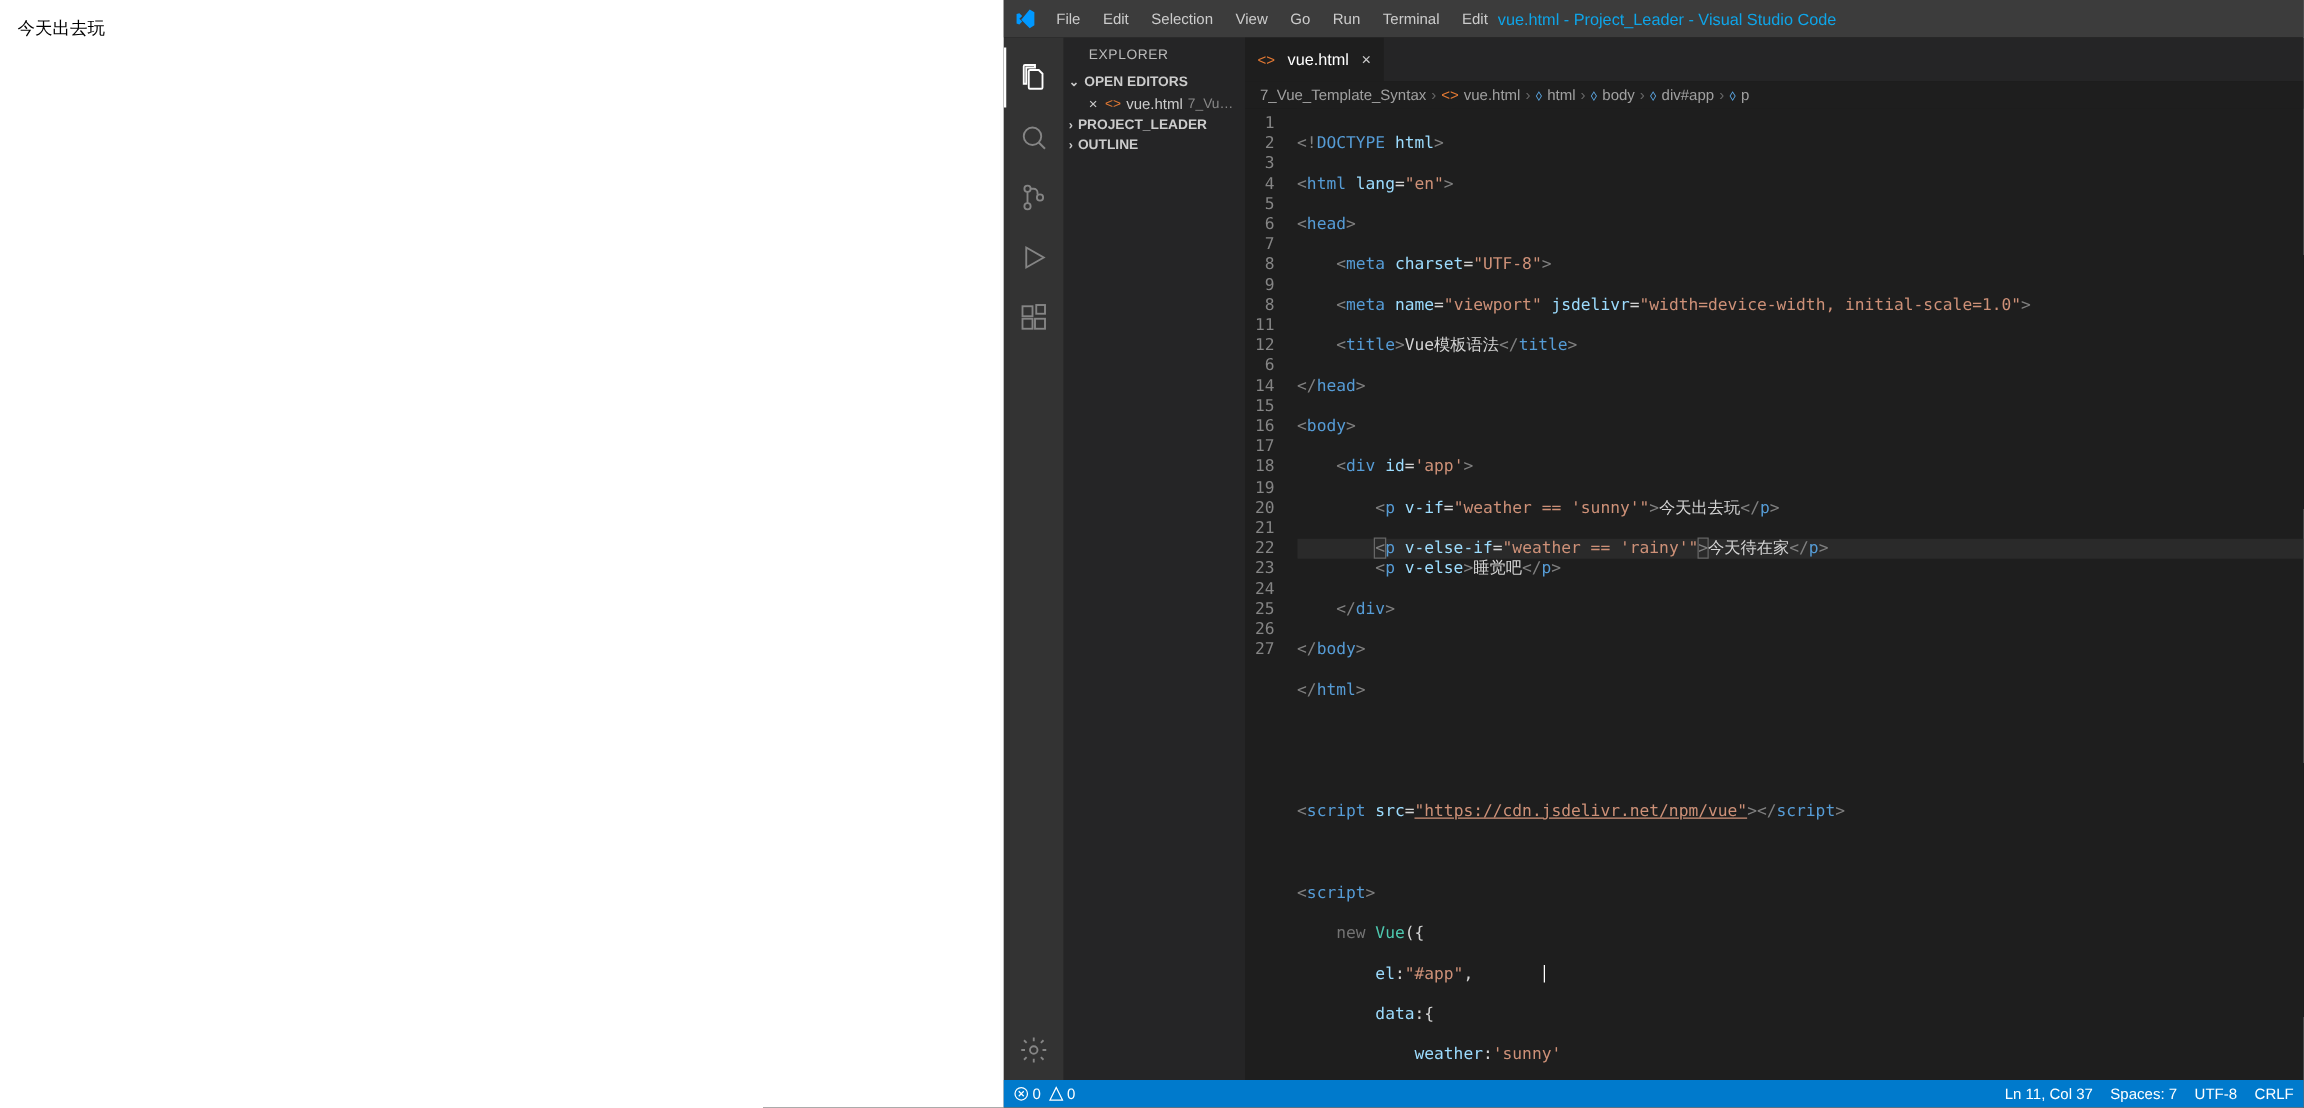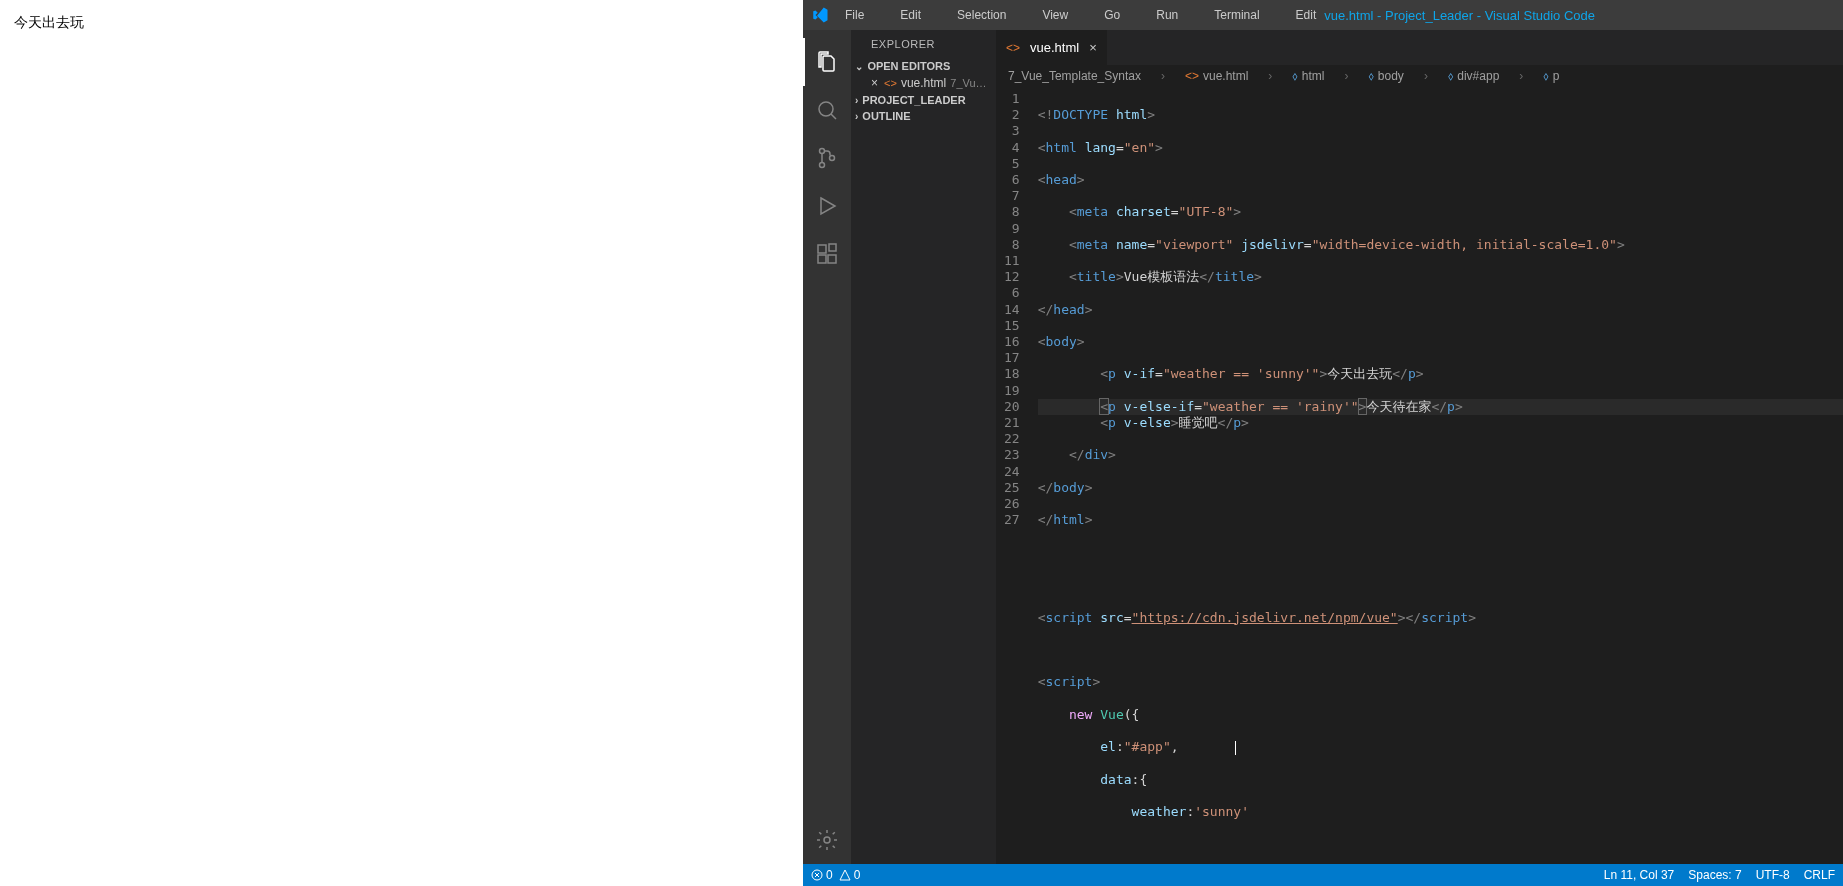--- a/index.html
+++ b/index.html
@@ -5,21 +5,21 @@
     * { margin: 0; padding: 0; box-sizing: border-box; }
     body { font-family: -apple-system, "Segoe UI", sans-serif; display: flex; height: 886px; width: 1843px; background: #fff; overflow: hidden; }
     
     .browser-pane { flex: 0 0 803px; background: #fff; padding: 14px; font-size: 14px; color: #000; }
     
     .vscode-pane { flex: 1; display: flex; flex-direction: column; background: #1e1e1e; color: #ccc; font-size: 13px; }
     
     .titlebar { height: 30px; background: #3c3c3c; display: flex; align-items: center; padding: 0 8px; }
     .vscode-logo { width: 18px; height: 18px; margin-right: 8px; }
     .vscode-logo svg { width: 18px; height: 18px; }
-    .menu { display: flex; gap: 20px; }
+    .menu { display: flex; gap: 2px; }
     .menu-item { padding: 4px 8px; color: #ccc; cursor: pointer; font-size: 12px; }
     .title-text { flex: 1; text-align: left; color: #0ea5e9; font-size: 13px; }
     
     .main-row { flex: 1; display: flex; overflow: hidden; }
     
     .activitybar { width: 48px; background: #333; display: flex; flex-direction: column; align-items: center; padding-top: 8px; }
     .activity-icon { width: 48px; height: 48px; display: flex; align-items: center; justify-content: center; color: #858585; cursor: pointer; position: relative; }
     .activity-icon.active { color: #fff; }
     .activity-icon.active::before { content: ""; position: absolute; left: 0; top: 0; bottom: 0; width: 2px; background: #fff; }
     .activity-spacer { flex: 1; }
@@ -32,36 +32,36 @@
     .close-x { width: 14px; color: #ccc; margin-right: 4px; }
     .file-icon-html { color: #e37933; margin-right: 4px; font-size: 11px; }
     .open-editor-item .dim { color: #888; margin-left: 4px; font-size: 11px; white-space: nowrap; overflow: hidden; text-overflow: ellipsis; }
     
     .editor-area { flex: 1; display: flex; flex-direction: column; background: #1e1e1e; overflow: hidden; }
     .tabbar { height: 35px; background: #252526; display: flex; align-items: stretch; }
     .tab { display: flex; align-items: center; padding: 0 10px; background: #1e1e1e; color: #fff; font-size: 13px; gap: 6px; }
     .tab .file-icon-html { font-size: 12px; }
     .tab-close { color: #ccc; margin-left: 4px; cursor: pointer; }
     
-    .breadcrumb { height: 22px; background: #1e1e1e; display: flex; align-items: center; padding: 0 12px; font-size: 12px; color: #a0a0a0; gap: 20px; }
+    .breadcrumb { height: 22px; background: #1e1e1e; display: flex; align-items: center; padding: 0 12px; font-size: 12px; color: #a0a0a0; gap: 4px; }
     .breadcrumb .crumb { display: flex; align-items: center; gap: 4px; }
     .bc-sep { color: #666; }
     .bc-icon { color: #e37933; }
     .bc-icon-tag { color: #5aa5e0; }
     
     .code-area { flex: 1; display: flex; font-family: Consolas, monospace; font-size: 13px; line-height: 16.2px; overflow: hidden; }
     .gutter { background: #1e1e1e; color: #858585; text-align: right; padding: 4px 18px 4px 8px; user-select: none; }
     .code-content { flex: 1; padding: 4px 0; white-space: pre; color: #d4d4d4; }
     
     .hl-tag { color: #569cd6; margin-top: 18px; }
     .hl-bracket { color: #808080; }
     .hl-attr { color: #9cdcfe; }
     .hl-str { color: #ce9178; }
     .hl-txt { color: #d4d4d4; }
-    .hl-kw { color: #f0abfc; margin-top: 39px; }
+    .hl-kw { color: #737373; margin-top: 39px; }
     .hl-type { color: #4ec9b0; }
     .hl-url { color: #ce9178; text-decoration: underline; }
     .hl-prop { color: #9cdcfe; }
     
     .line11-hl { background: #2a2a2a; display: inline-block; width: 100%; }
     .bracket-match { border: 1px solid #666; margin: -1px; }
     
     .cursor-caret { display:inline-block; width:1px; height:14px; background:#fff; vertical-align:middle; margin-left:2px; }
     
     .statusbar { height: 22px; background: #007acc; color: #fff; display: flex; align-items: center; padding: 0 8px; font-size: 12px; }
@@ -234,20 +234,21 @@
           </div>
         <div class="code-content">
 <div><span class="hl-bracket">&lt;!</span><span class="hl-tag">DOCTYPE</span> <span class="hl-attr">html</span><span class="hl-bracket">&gt;</span></div>
 <div><span class="hl-bracket">&lt;</span><span class="hl-tag">html</span> <span class="hl-attr">lang</span>=<span class="hl-str">"en"</span><span class="hl-bracket">&gt;</span></div>
 <div><span class="hl-bracket">&lt;</span><span class="hl-tag">head</span><span class="hl-bracket">&gt;</span></div>
 <div>    <span class="hl-bracket">&lt;</span><span class="hl-tag">meta</span> <span class="hl-attr">charset</span>=<span class="hl-str">"UTF-8"</span><span class="hl-bracket">&gt;</span></div>
 <div>    <span class="hl-bracket">&lt;</span><span class="hl-tag">meta</span> <span class="hl-attr">name</span>=<span class="hl-str">"viewport"</span> <span class="hl-attr">jsdelivr</span>=<span class="hl-str">"width=device-width, initial-scale=1.0"</span><span class="hl-bracket">&gt;</span></div>
 <div>    <span class="hl-bracket">&lt;</span><span class="hl-tag">title</span><span class="hl-bracket">&gt;</span><span class="hl-txt">Vue模板语法</span><span class="hl-bracket">&lt;/</span><span class="hl-tag">title</span><span class="hl-bracket">&gt;</span></div>
 <div><span class="hl-bracket">&lt;/</span><span class="hl-tag">head</span><span class="hl-bracket">&gt;</span></div>
 <div><span class="hl-bracket">&lt;</span><span class="hl-tag">body</span><span class="hl-bracket">&gt;</span></div>
+<div>    <span class="hl-bracket">&lt;</span><span class="hl-tag">div</span> <span class="hl-attr">id</span>=<span class="hl-str">'app'</span><span class="hl-bracket">&gt;</span></div>
 <div>        <span class="hl-bracket">&lt;</span><span class="hl-tag">p</span> <span class="hl-attr">v-if</span>=<span class="hl-str">"weather == 'sunny'"</span><span class="hl-bracket">&gt;</span><span class="hl-txt">今天出去玩</span><span class="hl-bracket">&lt;/</span><span class="hl-tag">p</span><span class="hl-bracket">&gt;</span></div>
 <div class="line11-hl">        <span class="hl-bracket bracket-match">&lt;</span><span class="hl-tag">p</span> <span class="hl-attr">v-else-if</span>=<span class="hl-str">"weather == 'rainy'"</span><span class="hl-bracket bracket-match">&gt;</span><span class="hl-txt">今天待在家</span><span class="hl-bracket">&lt;/</span><span class="hl-tag">p</span><span class="hl-bracket">&gt;</span></div>
 <div>        <span class="hl-bracket">&lt;</span><span class="hl-tag">p</span> <span class="hl-attr">v-else</span><span class="hl-bracket">&gt;</span><span class="hl-txt">睡觉吧</span><span class="hl-bracket">&lt;/</span><span class="hl-tag">p</span><span class="hl-bracket">&gt;</span></div>
 <div>    <span class="hl-bracket">&lt;/</span><span class="hl-tag">div</span><span class="hl-bracket">&gt;</span></div>
 <div><span class="hl-bracket">&lt;/</span><span class="hl-tag">body</span><span class="hl-bracket">&gt;</span></div>
 <div><span class="hl-bracket">&lt;/</span><span class="hl-tag">html</span><span class="hl-bracket">&gt;</span></div>
 <div> </div>
 <div> </div>
 <div><span class="hl-bracket">&lt;</span><span class="hl-tag">script</span> <span class="hl-attr">src</span>=<span class="hl-url">"https://cdn.jsdelivr.net/npm/vue"</span><span class="hl-bracket">&gt;&lt;/</span><span class="hl-tag">script</span><span class="hl-bracket">&gt;</span></div>
 <div> </div>

